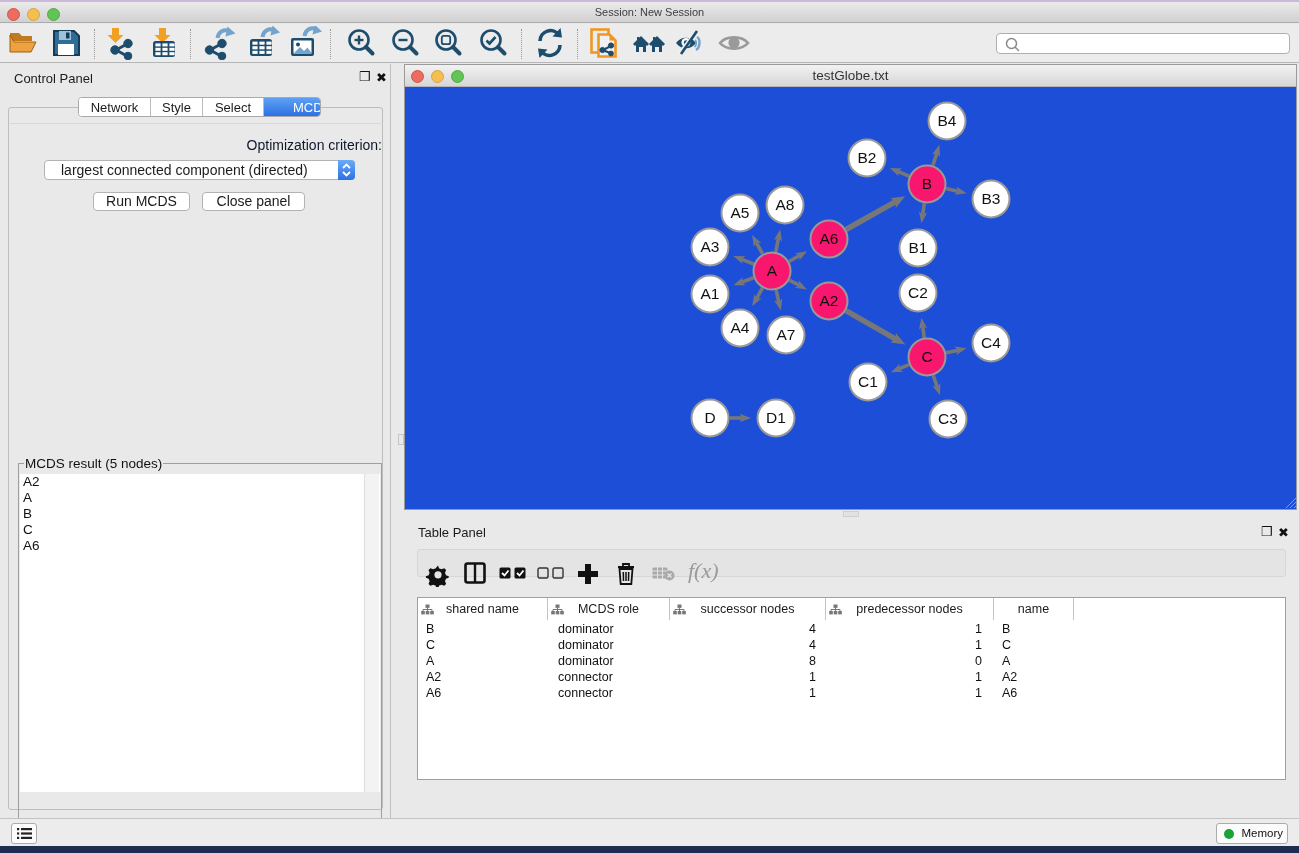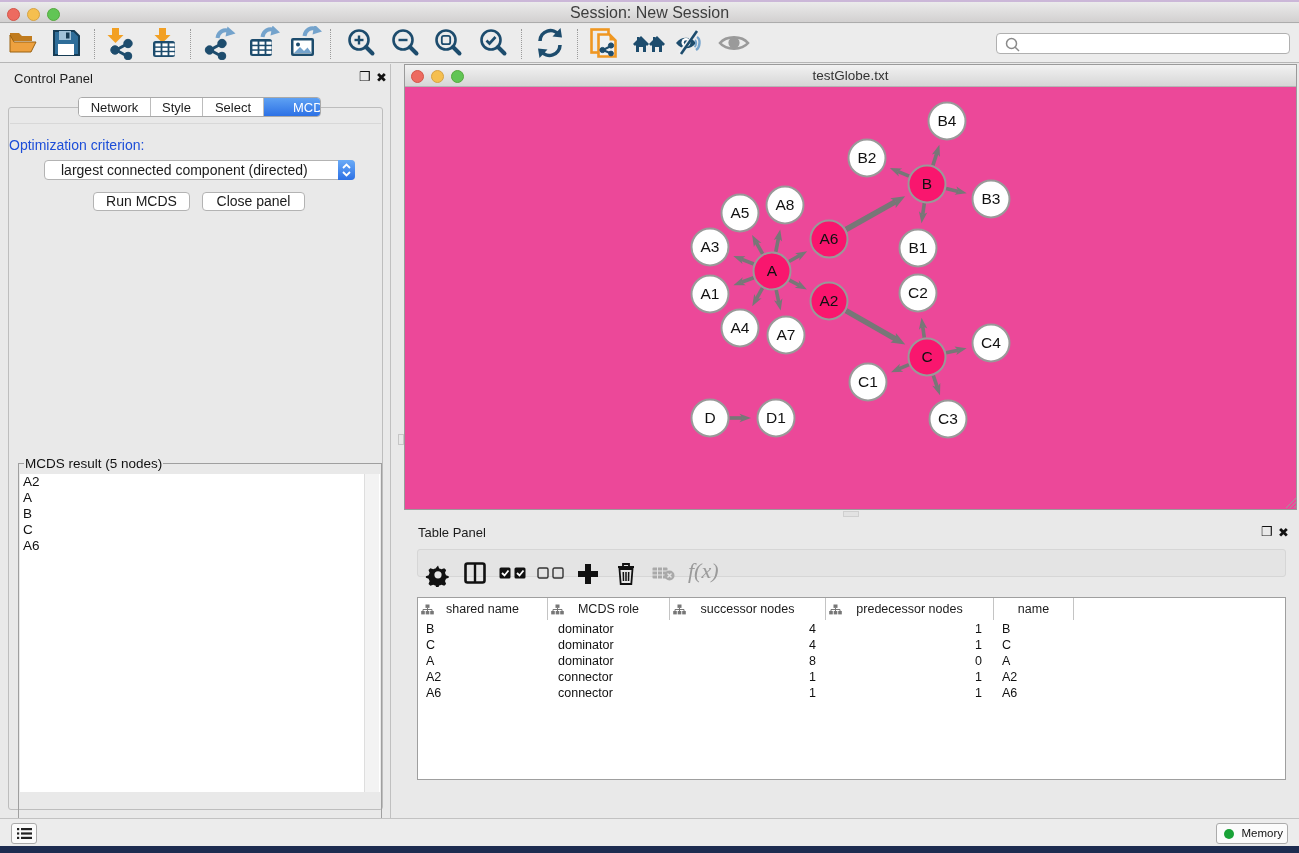--- a/index.html
+++ b/index.html
@@ -4,21 +4,21 @@
 <style>
 * { margin:0; padding:0; box-sizing:border-box; }
 html,body { width:1299px; height:853px; overflow:hidden; font-family:"Liberation Sans",sans-serif; }
 body { background:#e9e9e9; position:relative; }
 .abs { position:absolute; }
 
 
 #deskTop { left:0; top:0; width:1299px; height:2px; background:#cbb7d8; }
 #titlebar { left:0; top:2px; width:1299px; height:21px;
   background:linear-gradient(#ebebeb,#d2d0d0); border-bottom:1px solid #acacac;
-  text-align:center; font-size:16px; color:#3e3e3e; line-height:21px; }
+  text-align:center; font-size:11px; color:#3e3e3e; line-height:21px; }
 .tl { position:absolute; width:13px; height:13px; border-radius:50%; top:6px; }
 #titlebar .r { left:7px; background:#ed6b60; border:0.5px solid #d35548; }
 #titlebar .y { left:27px; background:#f5bf4f; border:0.5px solid #d6a243; }
 #titlebar .g { left:47px; background:#61c555; border:0.5px solid #54a93e; }
 
 
 #toolbar { left:0; top:24px; width:1299px; height:39px; background:#ececec; border-bottom:1px solid #b6b6b6; }
 .sep { position:absolute; top:5px; height:30px; width:0; border-left:1px dotted #9a9a9a; }
 .ticon { position:absolute; top:2px; }
 #searchbox { position:absolute; left:996px; top:9px; width:294px; height:21px; background:#fff;
@@ -28,35 +28,35 @@
 #cpanel { left:0; top:64px; width:391px; height:754px; background:#e9e9e9; border-right:1px solid #c0c0c0; }
 #cpTitle { position:absolute; left:14px; top:7px; font-size:13px; color:#1c1c1c; }
 .paneBtns { position:absolute; font-size:13px; color:#111; }
 #cpTabWrap { position:absolute; left:78px; top:33px; height:20px; display:flex; z-index:3;
   border:1px solid #a9a9a9; border-radius:4px; overflow:hidden; background:#fff; }
 .ctab { font-size:13px; color:#1c1c1c; line-height:19px; text-align:center; border-right:1px solid #bcbcbc; background:#fff; }
 .ctab:last-child { border-right:none; }
 .ctab.sel { background:linear-gradient(#5ea1f3,#2d71e5); color:#fff;padding-left:29px; }
 #cpBorder { position:absolute; left:8px; top:43px; width:375px; height:703px;
   border:1px solid #bdbdbd; border-radius:3px; }
-#optLabel { position:absolute; left:0; top:29px; width:100%; text-align:left; font-size:14px; color:#1d4ed8; }
+#optLabel { position:absolute; left:0; top:29px; width:100%; text-align:right; font-size:14px; color:#0f172a; }
 #dropdown { position:absolute; left:35px; top:52px; width:311px; height:20px; background:#fff;
   border:1px solid #b3b3b3; border-radius:4px; font-size:14px; color:#1b1b1b; line-height:18px; padding-left:16px; }
 #ddBtn { position:absolute; right:-1px; top:-1px; width:17px; height:20px; border-radius:0 4px 4px 0;
   background:linear-gradient(#6aabf7,#2d71e5); }
 .btn { position:absolute; height:19px; background:#fff; border:1px solid #b3b3b3; border-radius:4px;
   font-size:14px; color:#1b1b1b; text-align:center; line-height:17px; }
 #fieldset { position:absolute; left:9px; top:355px; width:364px; height:424px; border:1px solid #9f9f9f; }
 #fsLegend { position:absolute; left:5px; top:-8px; background:#e9e9e9; font-size:13.5px; color:#111; padding:0 1px; }
 #fsList { position:absolute; left:1px; top:10px; width:360px; height:318px; background:#fff; font-size:13.5px; color:#111; }
 #fsList .li { padding-left:3px; height:16px; line-height:16px; }
 #fsScroll { position:absolute; right:1px; top:0px; width:15px; height:318px; background:#f3f3f3; border-left:1px solid #dedede;}
 
 
-#netwin { left:404px; top:64px; width:893px; height:446px; background:#ec4899; border:1px solid #9a9a9a; }
+#netwin { left:404px; top:64px; width:893px; height:446px; background:#1d4ed8; border:1px solid #9a9a9a; }
 #netTitle { position:absolute; left:0; top:0; width:891px; height:22px;
   background:linear-gradient(#f2f2f2,#d6d6d6); border-bottom:1px solid #b5b5b5;
   text-align:center; font-size:13.5px; color:#333; line-height:22px; }
 #netTitle .r { left:6px; background:#ed6b60; border:0.5px solid #d35548; top:5px;}
 #netTitle .y { left:26px; background:#f5bf4f; border:0.5px solid #d6a243; top:5px;}
 #netTitle .g { left:46px; background:#61c555; border:0.5px solid #54a93e; top:5px;}
 #graph { position:absolute; left:0; top:22px; }
 #graph line { stroke:#777777; }
 #graph polygon { fill:#777777; }
 #graph text { font-family:"Liberation Sans",sans-serif; font-size:15.5px; fill:#111; text-anchor:middle; }

